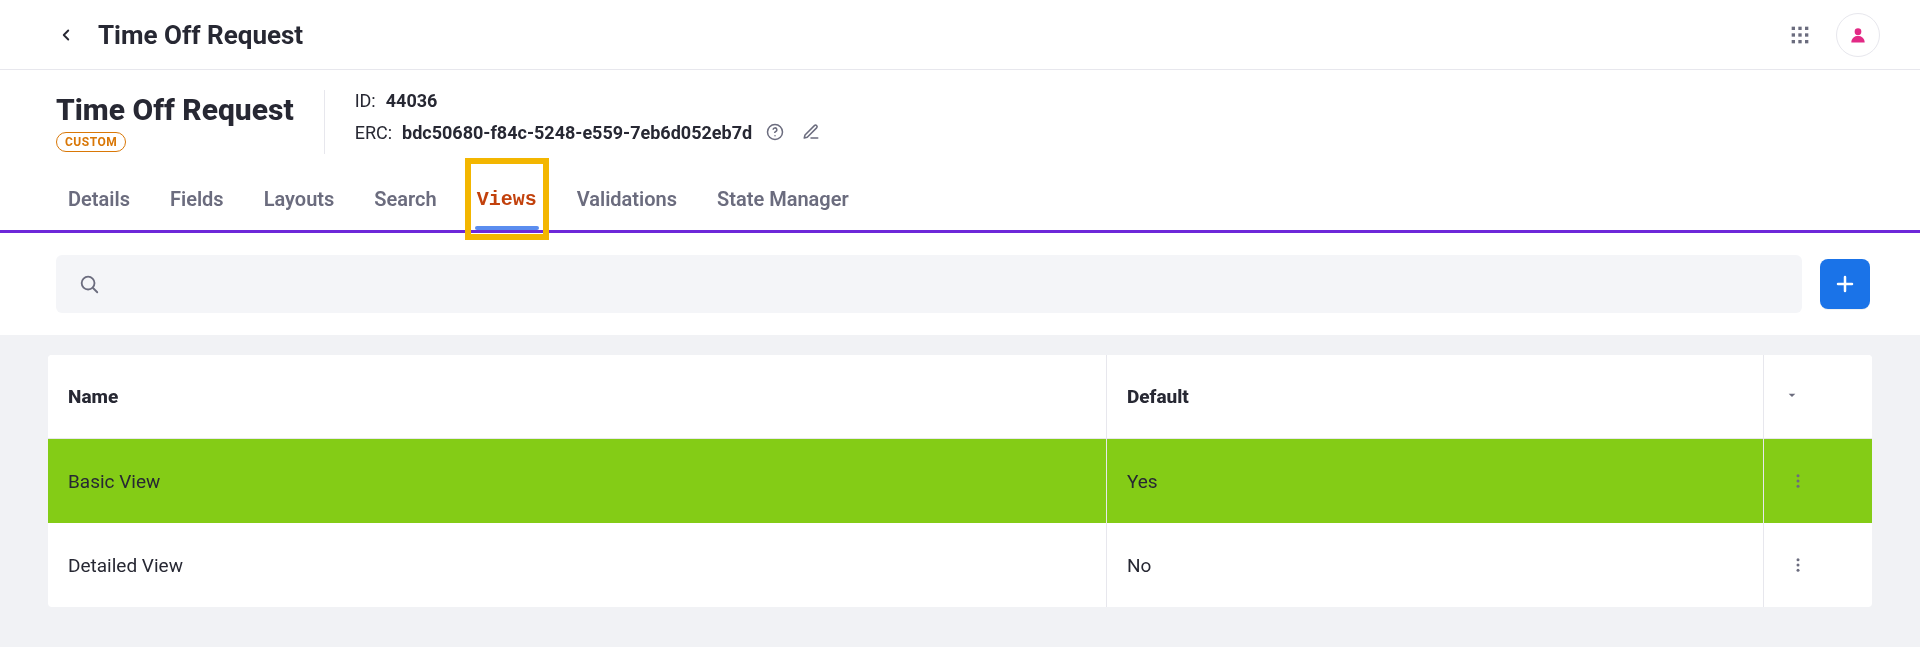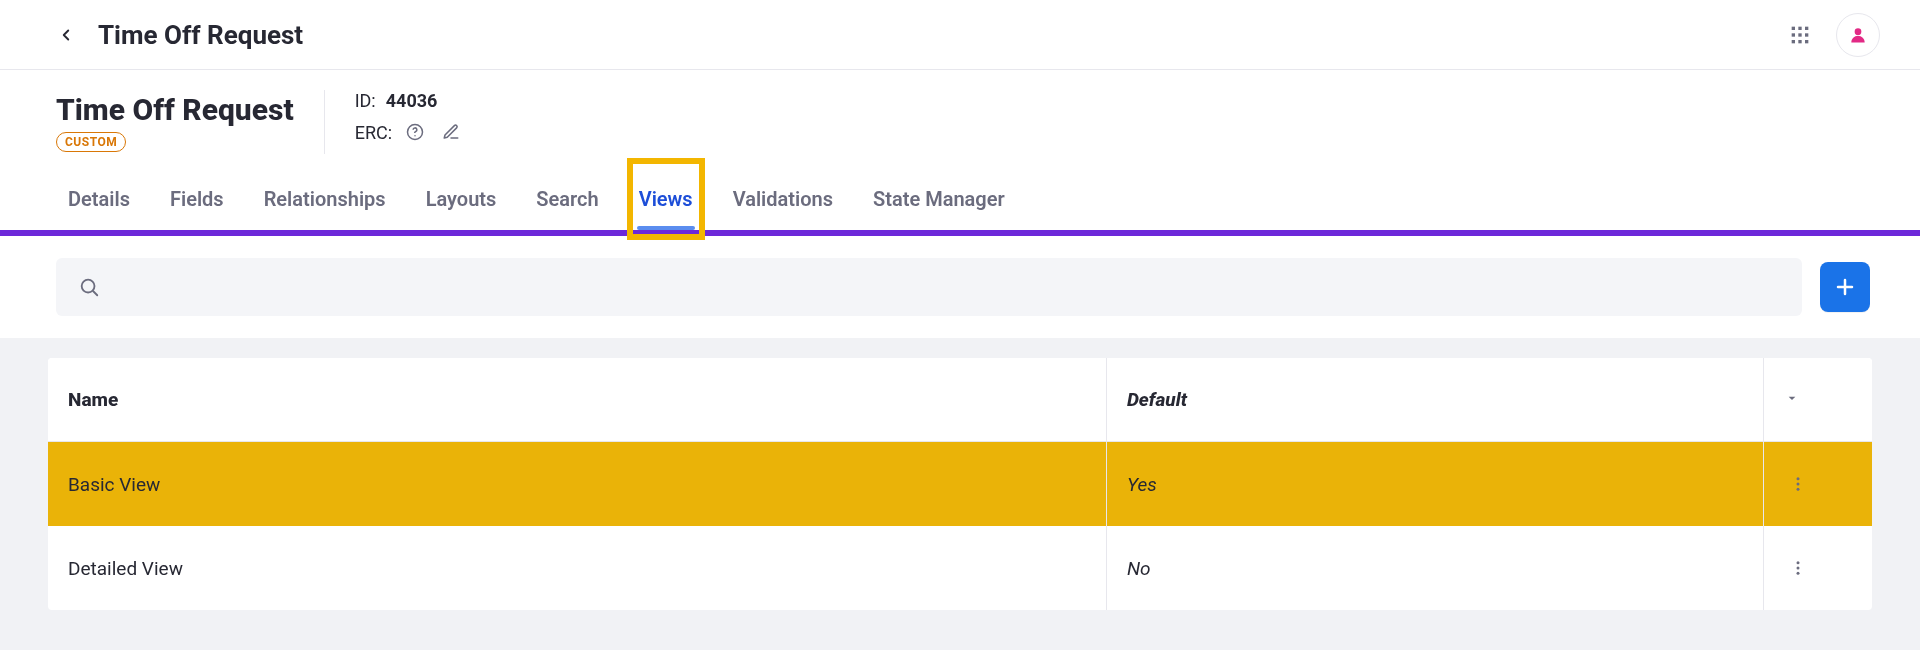--- a/index.html
+++ b/index.html
@@ -19,44 +19,44 @@
   .object-title { font-size: 30px; font-weight: 800; color:#272833; line-height:1.1; }
   .badge { display:inline-block; margin-top: 6px; font-size: 12px; font-weight: 700; letter-spacing: .5px; color:#d97706; border:1px solid #d97706; border-radius:10px; padding: 2px 8px; width:fit-content; }
   .header-right { padding-left: 30px; display:flex; flex-direction:column; gap: 8px; font-size: 18px; }
   .meta-row { display:flex; align-items:center; gap: 10px; color:#272833;text-align:center; }
   .meta-label { color:#272833; }
   .meta-value { font-weight: 700; }
   .erc-value { font-weight: 700; }
   .icon-btn { width: 26px; height: 26px; display:inline-flex; align-items:center; justify-content:center; color:#6b6c7e; cursor:pointer; }
 
   
-  .tabs-wrap { border-bottom: 6px solid #6d28d9; text-align: center; }
+  .tabs-wrap { border-bottom: 3px solid #6d28d9; text-align: center; }
   .tabs { display:flex; gap: 36px; padding: 0 0 0 66px; height: 62px; align-items:stretch; }
   .tab { display:flex; align-items:center; font-size: 20px; font-weight:600; color:#6b6c7e; cursor:pointer; position:relative; padding: 0 2px; }
-  .tab.active { color:#1d4ed8; }
+  .tab.active { color:#c2410c;font-family:Liberation Mono, monospace; }
   .tab.active::after { content:""; position:absolute; left:0; right:0; bottom:0; height:4px; background:#5b8def; border-radius:2px; }
   .tab.highlight { outline: 6px solid #f3b600; outline-offset: 4px; }
 
   
   .toolbar { display:flex; align-items:center; gap: 18px; padding: 22px 50px 22px 56px; }
   .search { flex:1; display:flex; align-items:center; justify-content:space-between; background:#f4f5f8; border-radius:6px; height:58px; padding: 0 22px; }
   .search input { flex:1; border:none; background:transparent; outline:none; font-size:20px; color:#272833; }
   .search input::placeholder { color:#9aa0aa; }
   .search-icon { color:#6b6c7e; }
   .add-btn { width:50px; height:50px; border-radius:8px; background:#1a73e8; color:#fff; display:flex; align-items:center; justify-content:center; cursor:pointer; box-shadow: 0 1px 0 rgba(0,0,0,.05); }
 
   
   .content-bg { background:#f1f2f5; padding: 20px 48px 40px 48px; }
   .table { width:100%; background:#fff; border-radius:4px; border-collapse:separate; border-spacing:0; overflow:hidden; }
   .table th, .table td { text-align:left; padding: 0 20px; height: 84px; font-size:19px; vertical-align:middle;margin-top:36px; }
   .table thead th { font-weight:800; color:#272833; border-bottom:1px solid #e7e7ed; background:#fff; }
   .col-name { width: 58%; }
-  .col-default { width: 36%; border-left:1px solid #e7e7ed;font-style:italic; }
+  .col-default { width: 36%; border-left:1px solid #e7e7ed; }
   .col-actions { width: 6%; border-left:1px solid #e7e7ed; text-align:center; }
-  .row-alt { background:#eab308; }
+  .row-alt { background:#84cc16; }
   .sort-caret { display:inline-flex; align-items:center; color:#6b6c7e; }
   .row-menu { display:inline-flex; align-items:center; justify-content:center; color:#6b6c7e; cursor:pointer; width:28px; height:28px; }
 
   svg { display:block; }
 </style>
 </head>
 <body>
 
 <div class="topbar">
   <div class="back-btn">
@@ -92,20 +92,21 @@
     <div class="object-title">Time Off Request</div>
     <span class="badge">CUSTOM</span>
   </div>
   <div class="header-right">
     <div class="meta-row">
       <span class="meta-label">ID:</span>
       <span class="meta-value">44036</span>
     </div>
     <div class="meta-row">
       <span class="meta-label">ERC:</span>
+      <span class="erc-value">bdc50680-f84c-5248-e559-7eb6d052eb7d</span>
       <span class="icon-btn">
         <svg width="18" height="18" viewBox="0 0 24 24" fill="none" stroke="currentColor" stroke-width="2">
             <circle cx="12" cy="12" r="10"></circle>
             <path d="M9.5 9a2.5 2.5 0 1 1 3.5 2.3c-.9.4-1.5 1-1.5 2"></path>
             <circle cx="12" cy="17" r="1" fill="currentColor" stroke="none"></circle>
           </svg>
       </span>
       <span class="icon-btn">
         <svg width="18" height="18" viewBox="0 0 24 24" fill="none" stroke="currentColor" stroke-width="2" stroke-linecap="round" stroke-linejoin="round">
             <path d="M12 20h9"></path>
@@ -113,21 +114,20 @@
           </svg>
       </span>
     </div>
   </div>
 </div>
 
 <div class="tabs-wrap">
   <div class="tabs">
     <div class="tab">Details</div>
     <div class="tab">Fields</div>
-    <div class="tab">Relationships</div>
     <div class="tab">Layouts</div>
     <div class="tab">Search</div>
     <div class="tab active highlight">Views</div>
     <div class="tab">Validations</div>
     <div class="tab">State Manager</div>
   </div>
 </div>
 
 <div class="toolbar">
   <label class="search">

